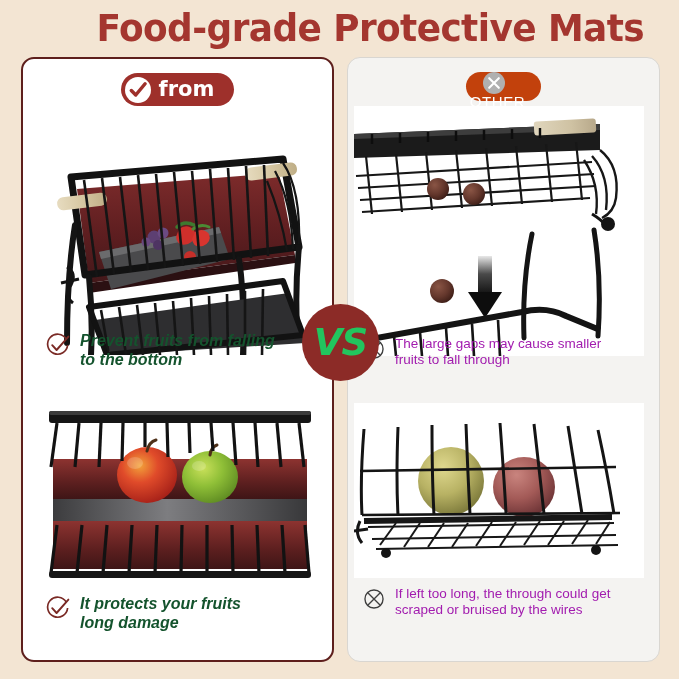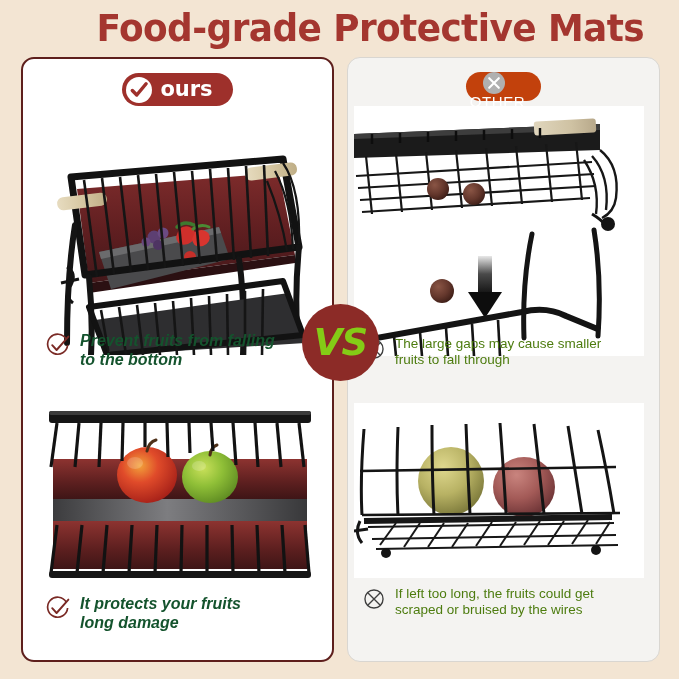--- a/index.html
+++ b/index.html
@@ -122,39 +122,39 @@
     display: flex;
     align-items: flex-start;
     gap: 9px;
   }
   .caption-text {
     font-size: 15.5px;
     line-height: 1.2;
     white-space: pre-line;
   }
   .cap-ours .caption-text { color: #14532d; font-weight: bold; font-size: 16px; font-style: italic; }
-  .cap-other .caption-text { color: #4d7c0f; font-weight: normal; font-size: 13.5px; }
+  .cap-other .caption-text { color: #a21caf; font-weight: normal; font-size: 13.5px; }
   .cap-icon { flex: 0 0 auto; margin-top: 1px; }
 
   
   .vs {
     position: absolute;
     left: 302px;
     top: 304px;
     width: 77px;
     height: 77px;
     border-radius: 50%;
     background: #8c2b27;
     display: flex;
     align-items: center;
     justify-content: center;
     z-index: 20;
   }
   .vs-text {
-    color: #84cc16;
+    color: #22c55e;
     font-size: 37px;
     font-weight: bold;
     font-style: italic;
     font-family: "DejaVu Sans", sans-serif;
     line-height: 1;
     letter-spacing: -1px;
   }
 
   
   .art { width: 100%; height: 100%; display: block; }
@@ -168,21 +168,21 @@
 
 <div class="panel panel-ours">
 
   <div class="badge-row">
     <div class="badge badge-ours">
       <span class="badge-icon">
         <svg width="20" height="20" viewBox="0 0 24 24" aria-hidden="true">
           <path d="M4 12.6 L9.3 18 L20.5 4.5" fill="none" stroke="#9e302b" stroke-width="4.2" stroke-linecap="round" stroke-linejoin="round"></path>
         </svg>
       </span>
-      <span class="badge-label">ours</span>
+      <span class="badge-label">from</span>
     </div>
   </div>
 
   <div class="photo" style="left:4px; top:48px; width:305px; height:248px;">
     <svg class="art" viewBox="0 0 305 248" aria-hidden="true">
       <rect x="0" y="0" width="305" height="248" fill="#ffffff"></rect>
       <defs>
         <linearGradient id="matRed" x1="0" y1="0" x2="0" y2="1">
           <stop offset="0%" stop-color="#7d2b2b"></stop>
           <stop offset="55%" stop-color="#5e1e20"></stop>
@@ -559,20 +559,20 @@
     </svg>
   </div>
 
   <div class="caption cap-other" style="left:14px; top:528px; width:286px;">
     <span class="cap-icon">
       <svg width="24" height="24" viewBox="0 0 26 26" aria-hidden="true">
         <circle cx="13" cy="13" r="9.8" fill="none" stroke="#3f3f3f" stroke-width="1.5"></circle>
         <path d="M6.5 6.5 L19.5 19.5 M19.5 6.5 L6.5 19.5" stroke="#3f3f3f" stroke-width="1.5" stroke-linecap="round"></path>
       </svg>
     </span>
-    <span class="caption-text">If left too long, the fruits could get
+    <span class="caption-text">If left too long, the through could get
 scraped or bruised by the wires</span>
   </div>
 </div>
 
 <div class="vs">
   <span class="vs-text">VS</span>
 </div>
 
 </body></html>

